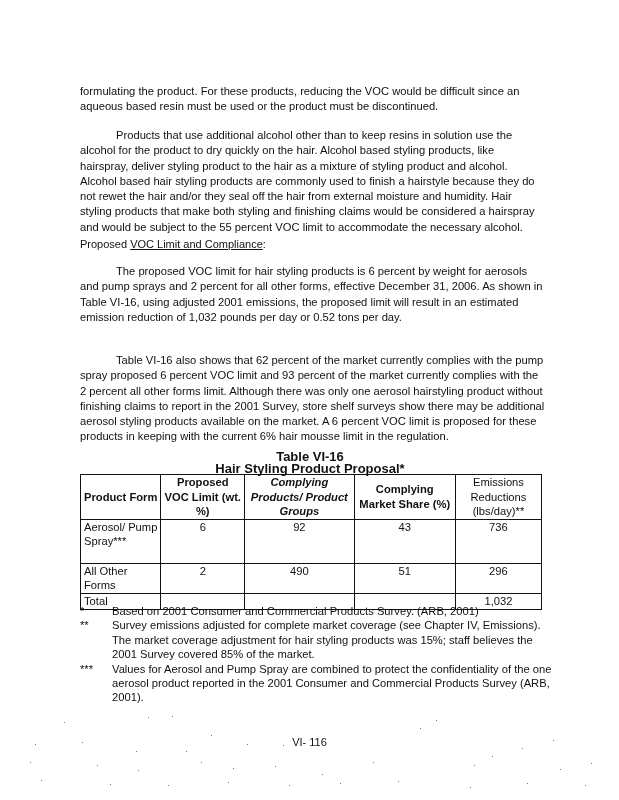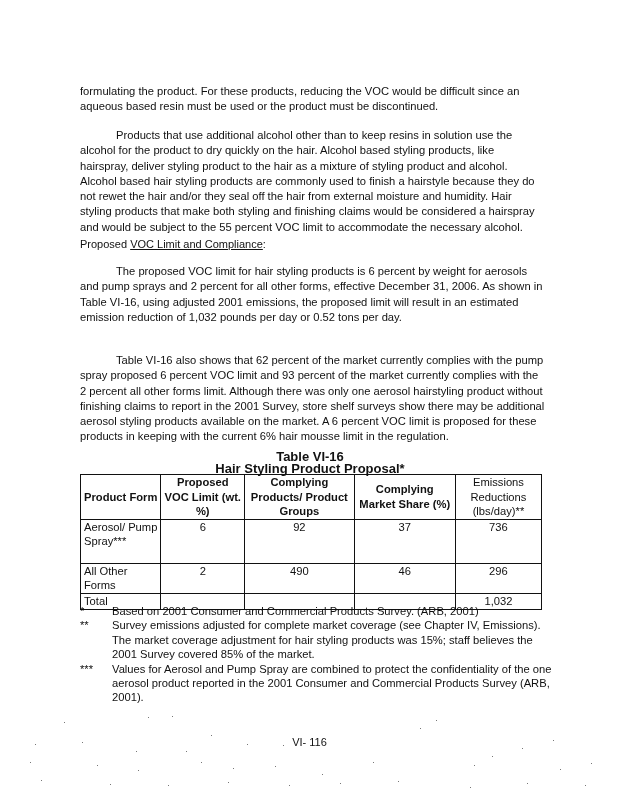--- a/index.html
+++ b/index.html
@@ -12,21 +12,21 @@
   .heading .ul { text-decoration: underline; }
   .tbl-title { position: absolute; left: 80px; width: 460px; text-align: center; font-weight: bold; font-size: 13px; line-height: 14px; }
   table.data { position: absolute; left: 80px; top: 474px; width: 462px; border-collapse: collapse; font-size: 11.2px; }
   table.data th, table.data td { border: 1px solid #111; padding: 0 3px; vertical-align: top; line-height: 14.5px; }
   table.data th { font-weight: bold; text-align: center; vertical-align: middle; }
   table.data th.plain { font-weight: normal; }
   table.data td.num { text-align: center; }
   table.data td.bold { font-weight: normal; vertical-align: bottom; }
   .col1 { width: 80px; margin-top: 40px; }
   .col2 { width: 82px; }
-  .col3 { width: 112px; }
+  .col3 { width: 112px; font-style: italic; }
   .col4 { width: 102px; }
   .col5 { width: 84px; }
   .r-head { height: 42px; }
   .r-aero { height: 44px; margin-top: 12px; }
   .r-other { height: 29px; padding-left: 44px; }
   .r-total { height: 16px; }
   .notes { position: absolute; left: 80px; top: 604px; width: 475px; font-size: 11.2px; line-height: 14.4px; }
   .note { display: flex; }
   .note .mark { width: 32px; flex: none; }
   .note .txt { flex: 1; }
@@ -59,28 +59,28 @@
       <th class="col1">Product Form</th>
       <th class="col2">Proposed VOC Limit (wt. %)</th>
       <th class="col3">Complying Products/ Product Groups</th>
       <th class="col4">Complying Market Share (%)</th>
       <th class="col5 plain">Emissions Reductions (lbs/day)**</th>
     </tr>
     <tr class="r-aero">
       <td>Aerosol/ Pump Spray***</td>
       <td class="num">6</td>
       <td class="num">92</td>
-      <td class="num">37</td>
+      <td class="num">43</td>
       <td class="num">736</td>
     </tr>
     <tr class="r-other">
       <td>All Other Forms</td>
       <td class="num">2</td>
       <td class="num">490</td>
-      <td class="num">46</td>
+      <td class="num">51</td>
       <td class="num">296</td>
     </tr>
     <tr class="r-total">
       <td>Total</td>
       <td class="num"></td>
       <td class="num"></td>
       <td class="num"></td>
       <td class="num bold">1,032</td>
     </tr>
   </tbody>

